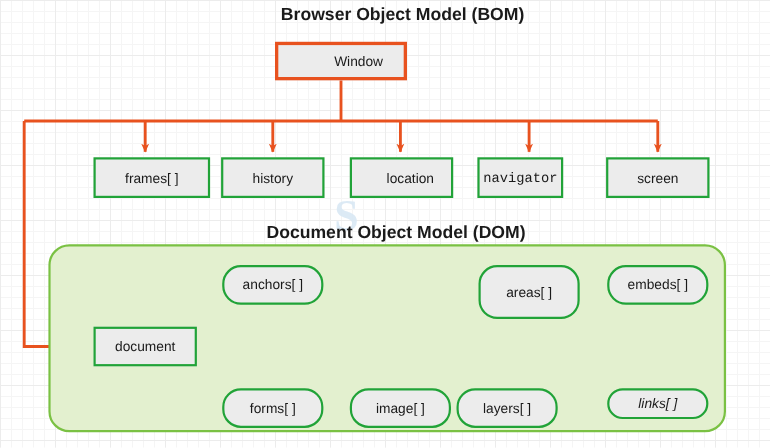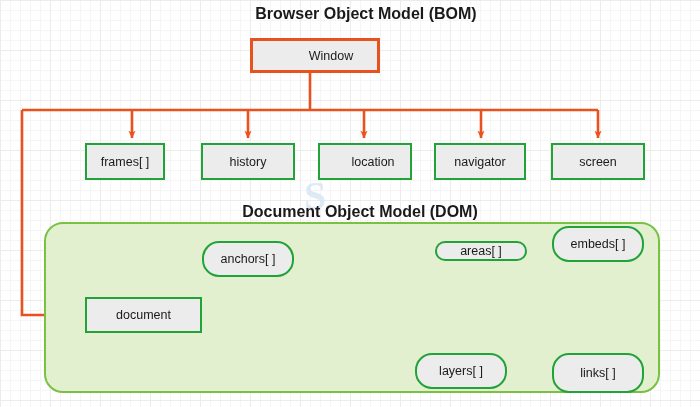--- a/index.html
+++ b/index.html
@@ -145,58 +145,64 @@
     <g stroke="#21a338" stroke-width="2.2" fill="none">
       <path d="M248,353 L216,323" marker-end="url(#arrow-green)"></path>
       <path d="M364,353 L332,323" marker-end="url(#arrow-green)"></path>
       <path d="M481,353 L449,323" marker-end="url(#arrow-green)"></path>
       <path d="M598,353 L566,323" marker-end="url(#arrow-green)"></path>
     </g>
   </svg>
 
   <div class="title" id="bom-title">Browser Object Model (BOM)</div>
 
-  <div class="node node-orange" style="left:250px; top:38px; width:130px; height:35px;padding-left:32px;">
+  <div class="node node-orange" style="left:250px; top:38px; width:120px; height:35px;padding-left:32px;">
     <span>Window</span>
   </div>
 
-  <div class="node node-green" style="left:85px; top:143px; width:80px; height:37px;">
+  <div class="node node-green" style="left:85px; top:143px; width:106px; height:37px;">
     <span>frames[ ]</span>
   </div>
   <div class="node node-green" style="left:201px; top:143px; width:94px; height:37px;">
     <span>history</span>
   </div>
   <div class="node node-green" style="left:318px; top:143px; width:94px; height:37px;padding-left:16px;">
     <span>location</span>
   </div>
-  <div class="node node-green" style="left:434px; top:143px; width:92px; height:37px;">
+  <div class="node node-green" style="left:434px; top:143px; width:78px; height:37px;font-family:Liberation Mono, monospace;">
     <span>navigator</span>
   </div>
   <div class="node node-green" style="left:551px; top:143px; width:94px; height:37px;">
     <span>screen</span>
   </div>
 
   <div class="title" id="dom-title">Document Object Model (DOM)</div>
 
   <div class="dom-panel"></div>
 
-  <div class="node node-green" style="left:85px; top:297px; width:117px; height:36px;">
+  <div class="node node-green" style="left:85px; top:297px; width:94px; height:36px;">
     <span>document</span>
   </div>
 
   <div class="node node-round" style="left:202px; top:241px; width:92px; height:36px;">
     <span>anchors[ ]</span>
   </div>
-  <div class="node node-round" style="left:435px; top:241px; width:92px; height:20px;">
+  <div class="node node-round" style="left:435px; top:241px; width:92px; height:49px;">
     <span>areas[ ]</span>
   </div>
-  <div class="node node-round" style="left:552px; top:226px; width:92px; height:36px;">
+  <div class="node node-round" style="left:552px; top:241px; width:92px; height:36px;">
     <span>embeds[ ]</span>
   </div>
 
+  <div class="node node-round" style="left:202px; top:353px; width:92px; height:36px;">
+    <span>forms[ ]</span>
+  </div>
+  <div class="node node-round" style="left:318px; top:353px; width:92px; height:36px;">
+    <span>image[ ]</span>
+  </div>
   <div class="node node-round" style="left:415px; top:353px; width:92px; height:36px;">
     <span>layers[ ]</span>
   </div>
-  <div class="node node-round" style="left:552px; top:353px; width:92px; height:40px;">
+  <div class="node node-round" style="left:552px; top:353px; width:92px; height:28px;font-style:italic;">
     <span>links[ ]</span>
   </div>
 
 </div>
 
 </body></html>

